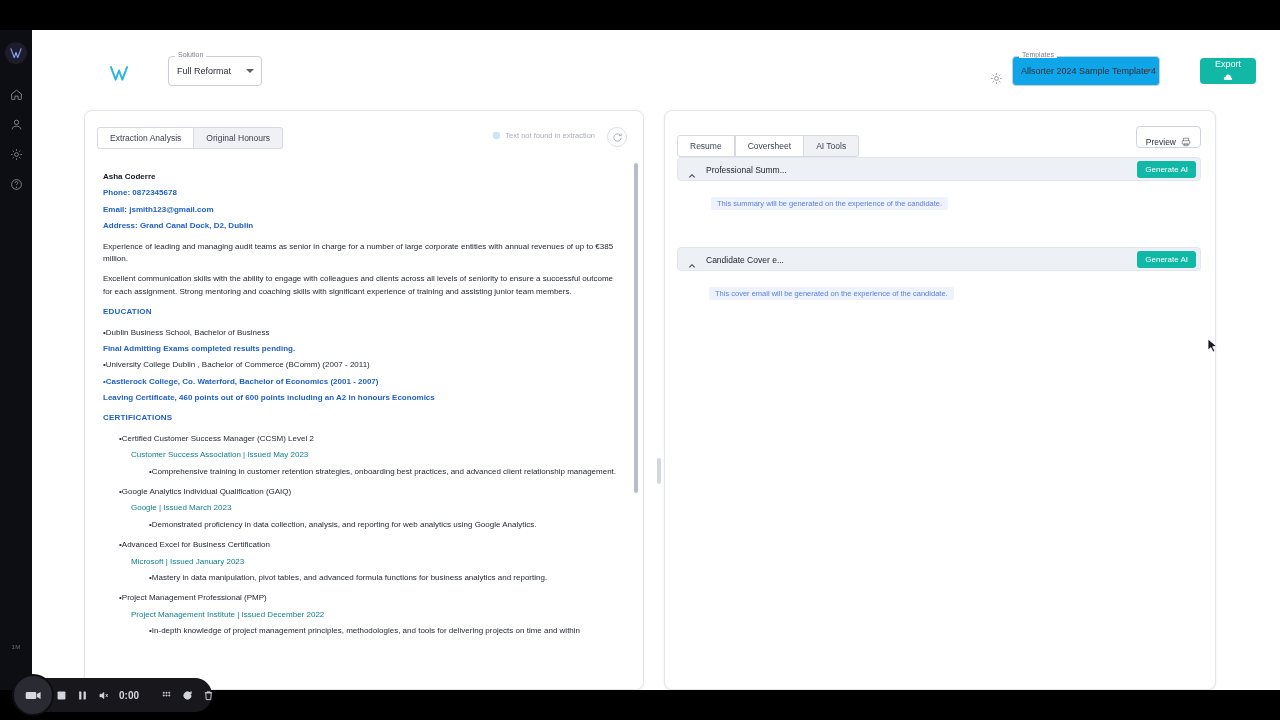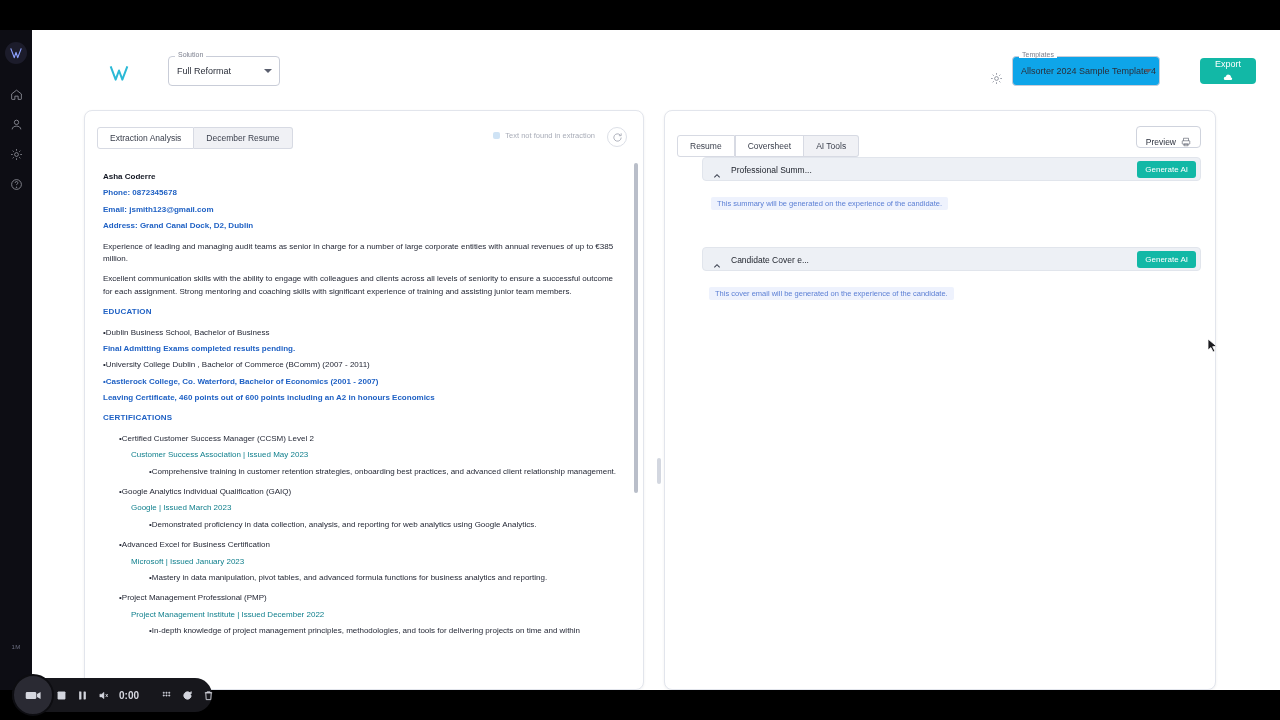--- a/index.html
+++ b/index.html
@@ -39,21 +39,21 @@
     position: absolute; left: 32px; top: 0; right: 0; height: 68px;
     background: #fff;
   }
   .brand {
     position: absolute; left: 76px; top: 32px; width: 22px; height: 22px;
     display: flex; align-items: center; justify-content: center;
   }
   .brand svg { width: 20px; height: 18px; }
 
   .solution-select {
-    position: absolute; left: 136px; top: 26px; width: 112px; height: 30px;
+    position: absolute; left: 136px; top: 26px; width: 94px; height: 30px;
     border: 1px solid #c9cdd8; border-radius: 4px; background: #fff;
   }
   .float-label {
     position: absolute; top: -6px; left: 6px; background: #fff; padding: 0 3px;
     font-size: 7px; color: #7b7f8d;
   }
   .sel-value { position: absolute; left: 8px; top: 9px; font-size: 9px; color: #2b2f3a; }
   .caret {
     position: absolute; right: 7px; top: 12px; width: 0; height: 0;
     border-left: 4px solid transparent; border-right: 4px solid transparent;
@@ -143,21 +143,21 @@
   .preview-btn {
     position: absolute; right: 14px; top: 15px; height: 22px; padding: 0 9px;
     border: 1px solid #cfd3dd; border-radius: 4px; background: #fff;
     font-size: 8.5px; color: #2d323f; display: flex; align-items: flex-end; gap: 5px;
     cursor: pointer;
   }
   .preview-btn svg { width: 10px; height: 10px; stroke: #3b4150; fill: none; stroke-width: 1.3; }
 
   .ai-card {
     position: absolute; left: 12px; right: 14px; height: 24px;
-    background: #edf0f5; border: 1px solid #e1e5ec; border-radius: 4px; margin-left: 25px;
+    background: #edf0f5; border: 1px solid #e1e5ec; border-radius: 4px;
   }
   .ai-card .chev {
     position: absolute; left: 10px; top: 8px; width: 8px; height: 8px;
   }
   .ai-card .chev svg { width: 8px; height: 8px; stroke: #3c4150; fill: none; stroke-width: 1.6; }
   .ai-card .ttl { position: absolute; left: 28px; top: 7px; font-size: 8.5px; color: #22262f; }
   .gen-btn {
     position: absolute; right: 4px; top: 3px; height: 17px; padding: 0 8px;
     background: #12b8a6; color: #fff; border: none; border-radius: 3px;
     font-size: 8px; cursor: pointer; display: flex; align-items: center;
@@ -263,21 +263,21 @@
             <path d="M19 17H6a4 4 0 1 1 .8-7.9A5.5 5.5 0 0 1 19 11a3 3 0 0 1 0 6z"></path>
           </svg>
       </button>
     </div>
 
     <div class="content">
 
       <div class="panel left-panel">
         <div class="tabs-row">
           <div class="tab first">Extraction Analysis</div>
-          <div class="tab last active">December Resume</div>
+          <div class="tab last active">Original Honours</div>
         </div>
         <div class="not-found">
           <span class="swatch"></span>
           <span>Text not found in extraction</span>
         </div>
         <div class="refresh-btn">
           <svg viewBox="0 0 24 24">
               <path d="M20 12a8 8 0 1 1-2.3-5.6"></path>
               <path d="M20 3v5h-5"></path>
             </svg>

